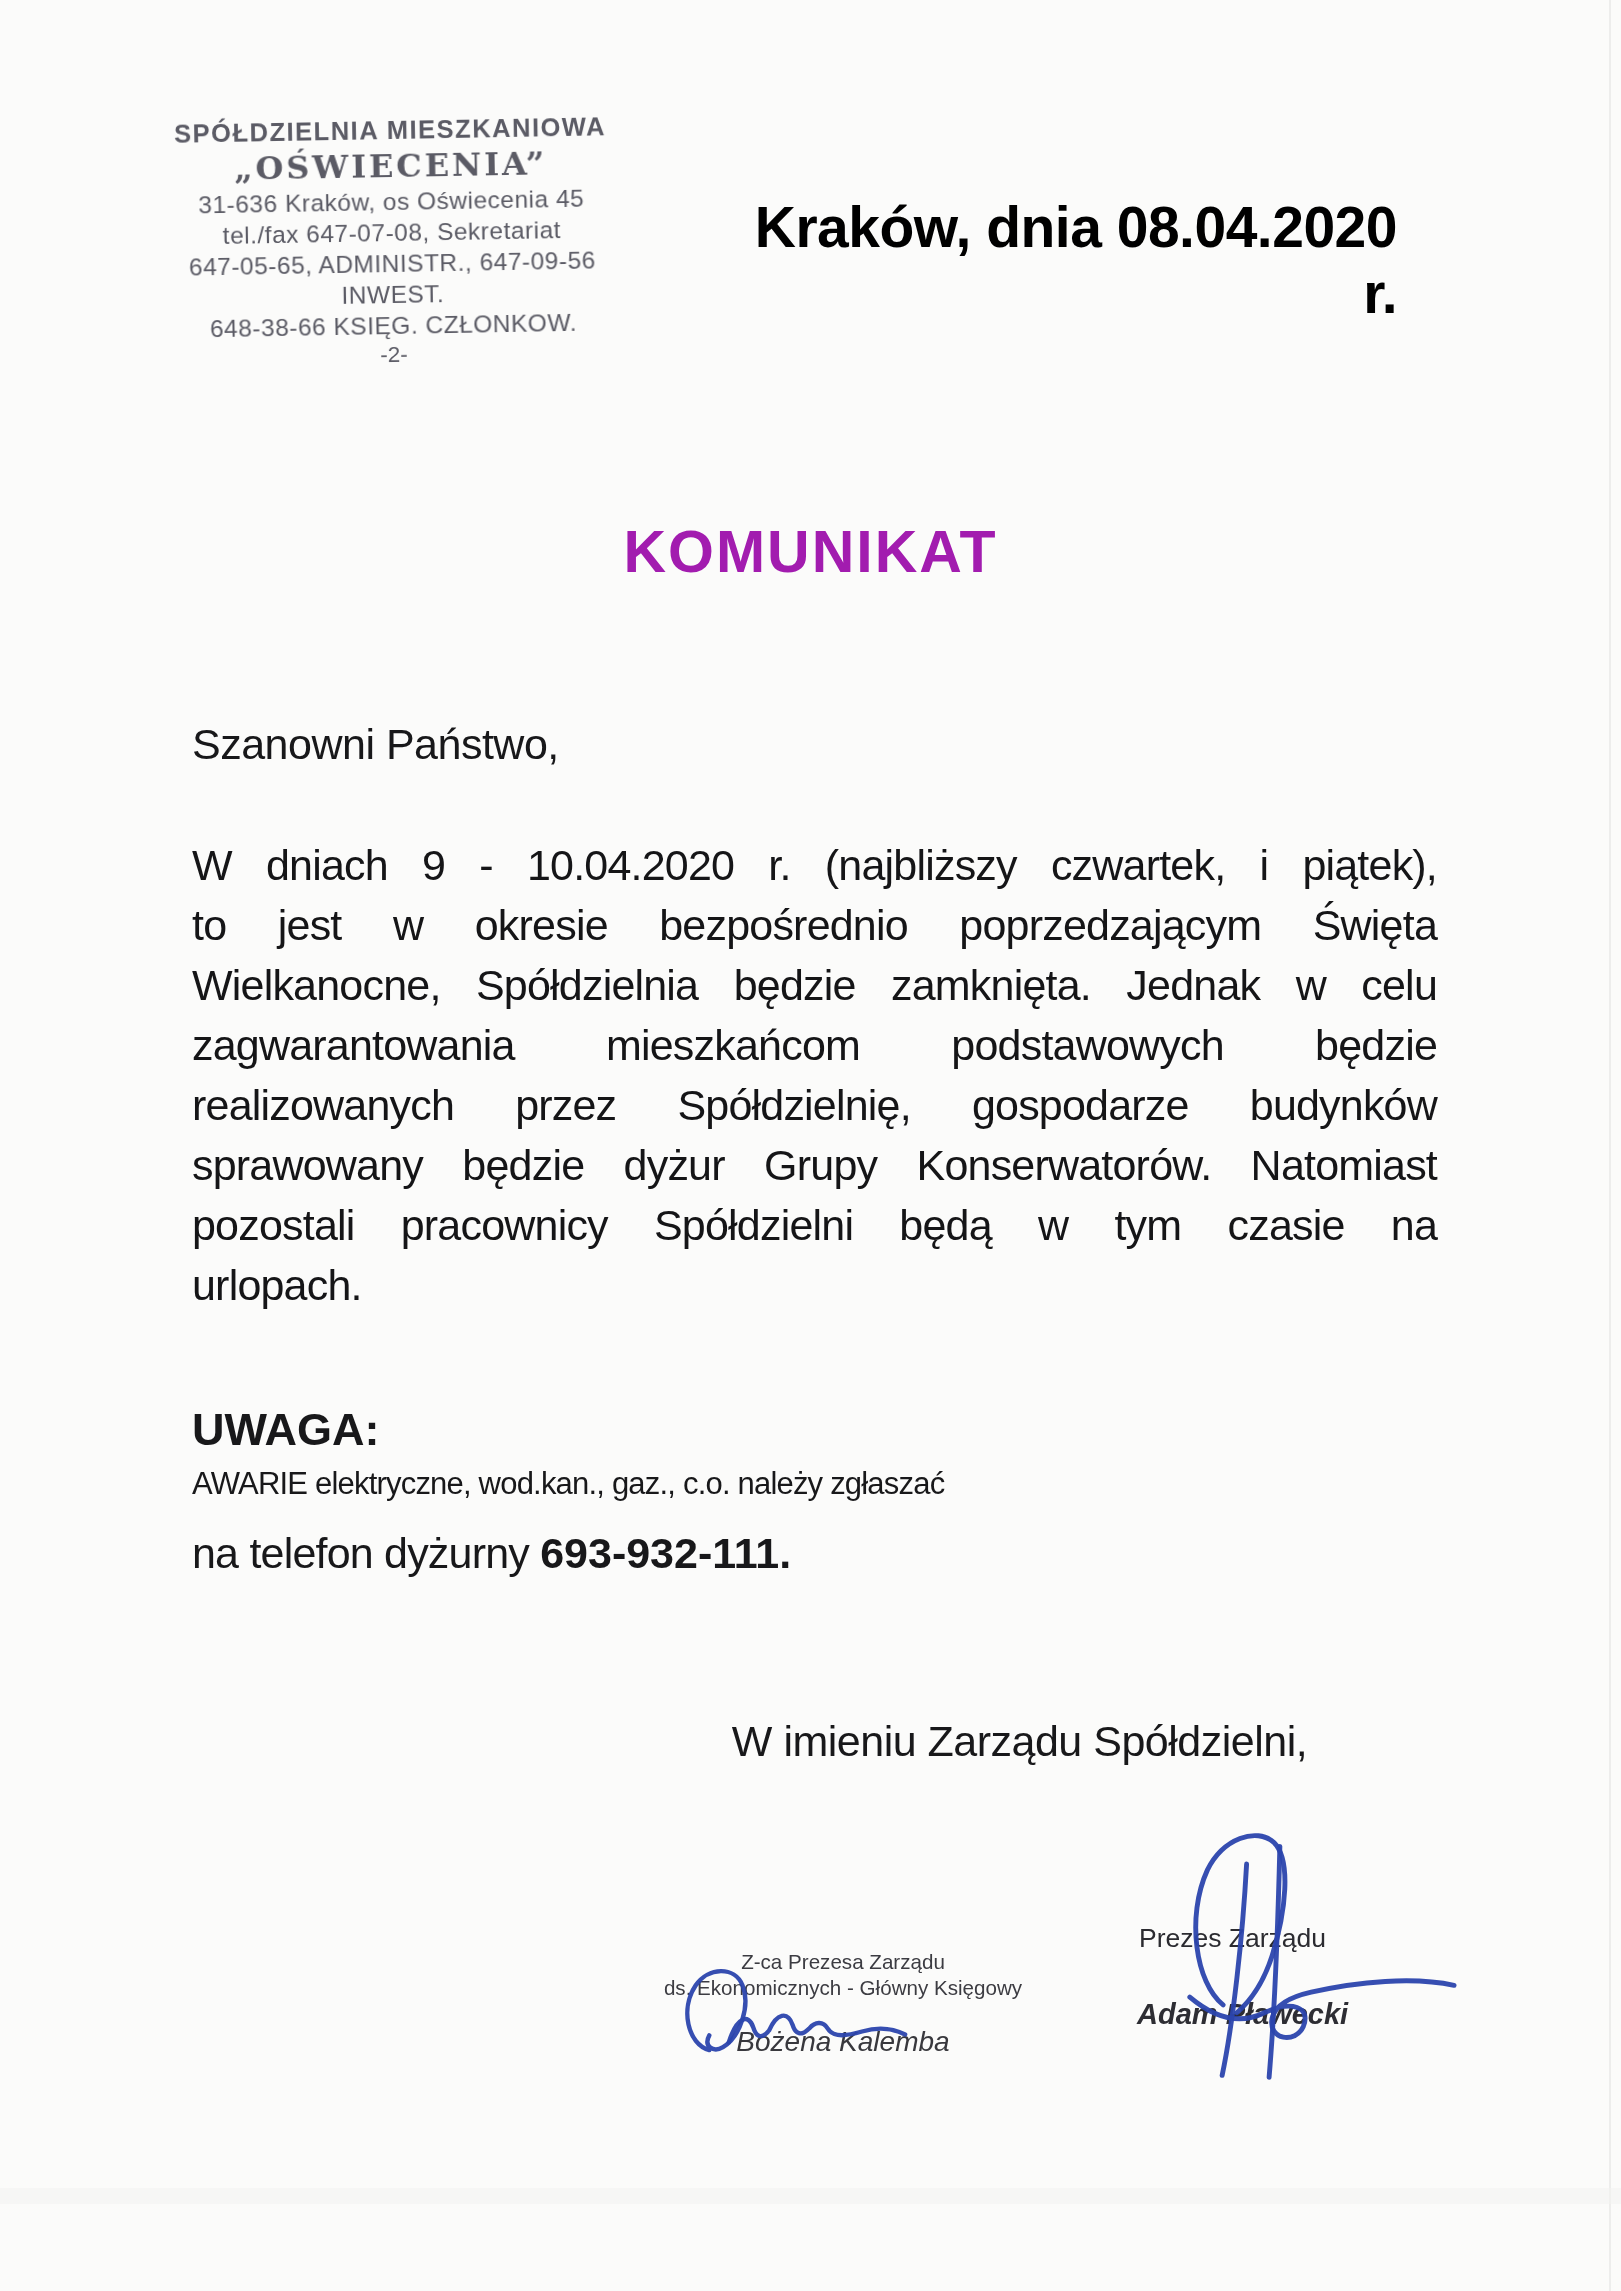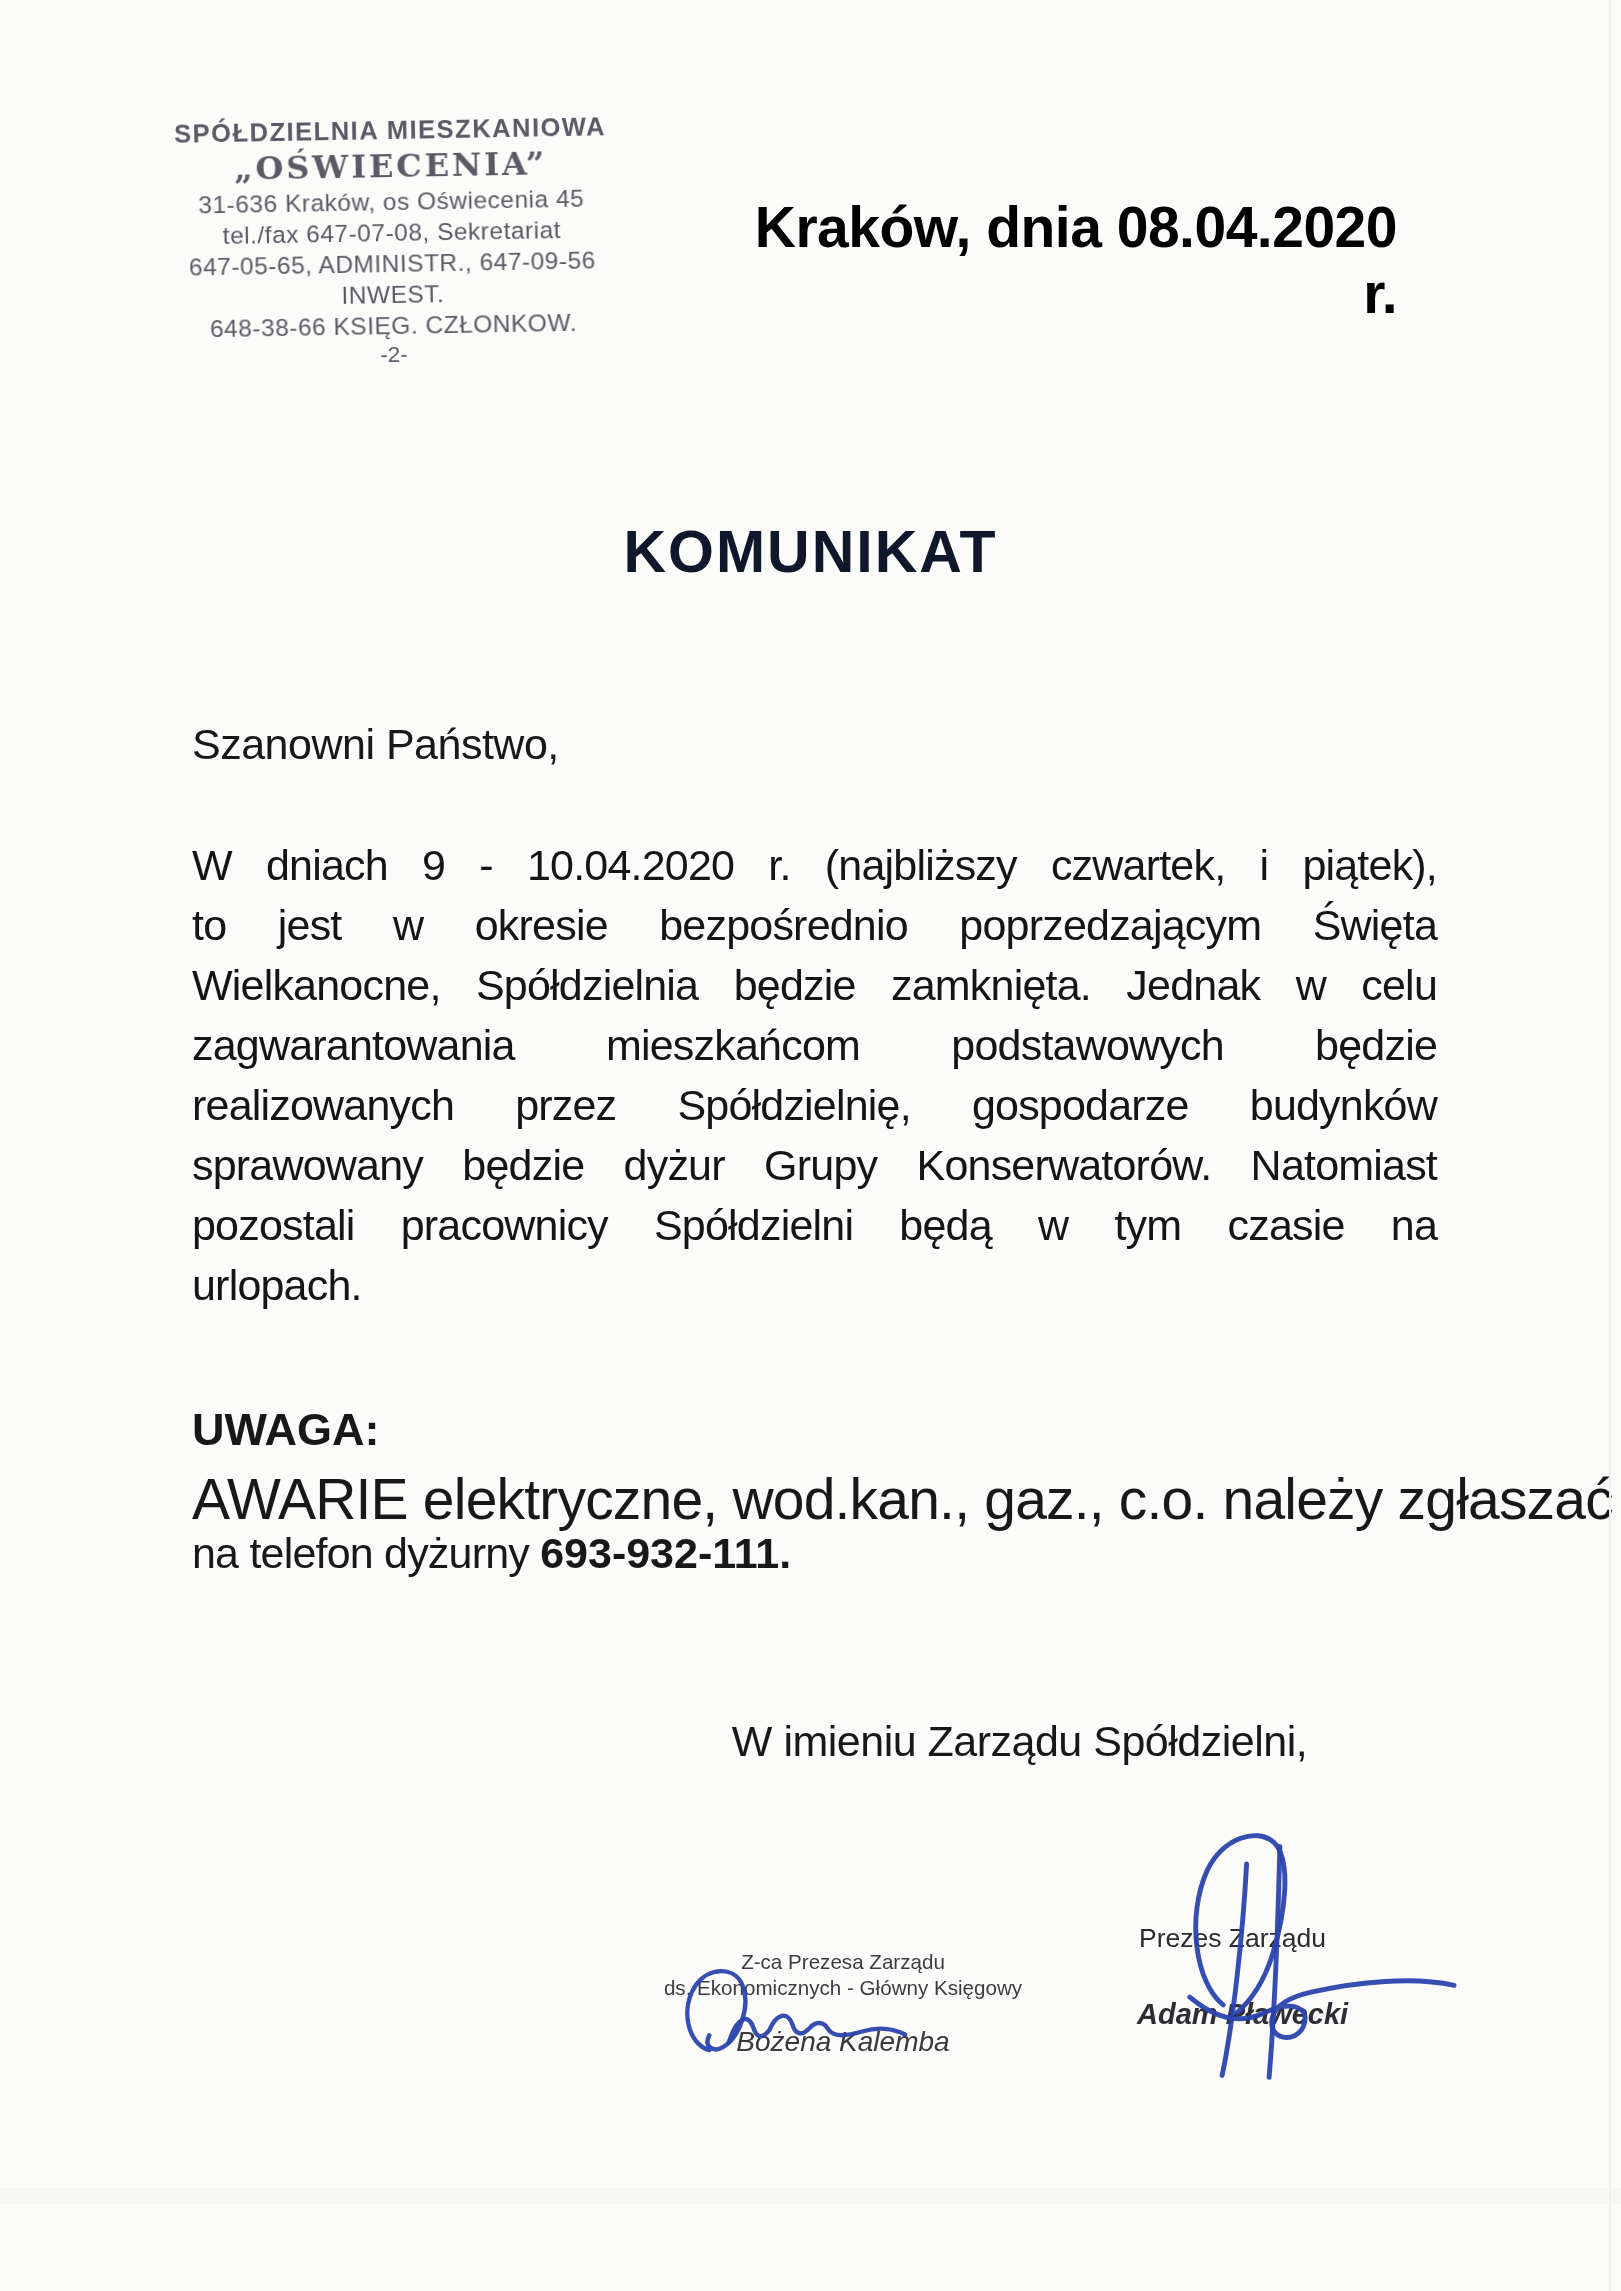--- a/index.html
+++ b/index.html
@@ -26,37 +26,37 @@
   .stamp .s3,.stamp .s4,.stamp .s5,.stamp .s6{font-size:24.5px;line-height:31px;letter-spacing:0.5px;}
   .stamp .s7{font-size:22.5px;line-height:27.4px;}
   
   .dateline{
     position:absolute;left:711px;top:194px;width:686px;
     text-align:right;font-size:57px;letter-spacing:-0.5px;color:#000000;font-weight:bold;
   }
   
   .doc-title{
     position:absolute;left:0;top:518px;width:1621px;
-    text-align:center;font-size:59px;font-weight:700;letter-spacing:2px;color:#0f172a;
+    text-align:center;font-size:59px;font-weight:700;letter-spacing:2px;color:#a21caf;
   }
   
   .salutation{
     position:absolute;left:192px;top:720px;font-size:43px;letter-spacing:-0.5px;
   }
   .paragraph{
     position:absolute;left:192px;top:835px;width:1245px;
     font-size:43px;line-height:60px;letter-spacing:-0.8px;color:#151517;
   }
   .paragraph .just{text-align:justify;text-align-last:justify;}
   .paragraph .last{text-align:left;}
   .notice-heading{
     position:absolute;left:192px;top:1404px;font-size:45px;font-weight:700;letter-spacing:0;
   }
   .notice-line1{
-    position:absolute;left:192px;top:1466px;font-size:57px;letter-spacing:-0.8px;
+    position:absolute;left:192px;top:1466px;font-size:31px;letter-spacing:-0.8px;
   }
   .notice-line2{
     position:absolute;left:192px;top:1529px;font-size:43px;letter-spacing:-0.8px;
   }
   .notice-line2 b{font-weight:700;letter-spacing:0;}
   .closing{
     position:absolute;left:588px;top:1717px;width:863px;
     text-align:center;font-size:43px;letter-spacing:-0.5px;
   }
   

